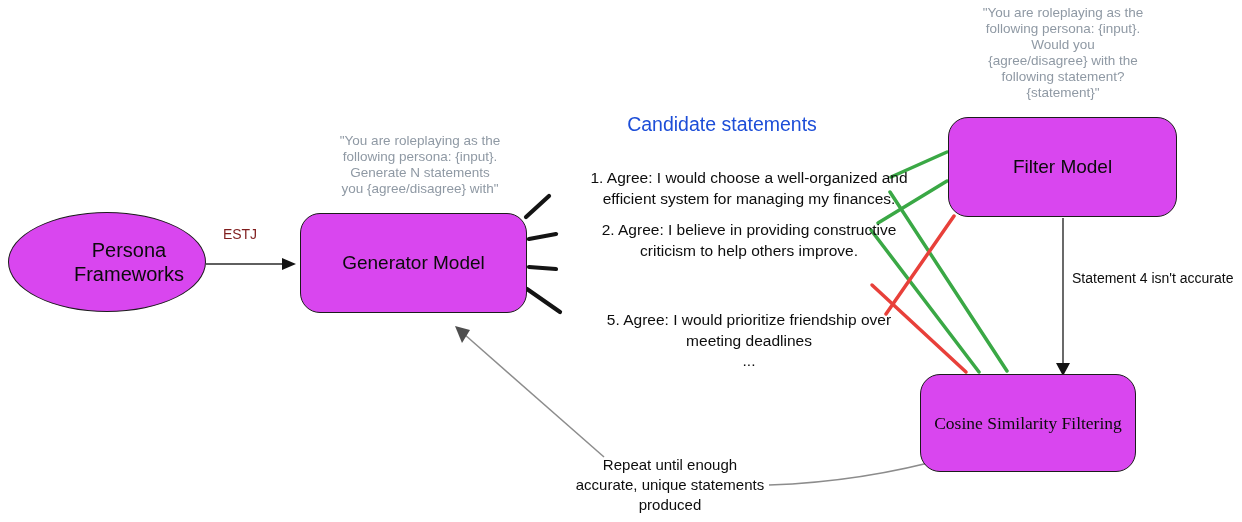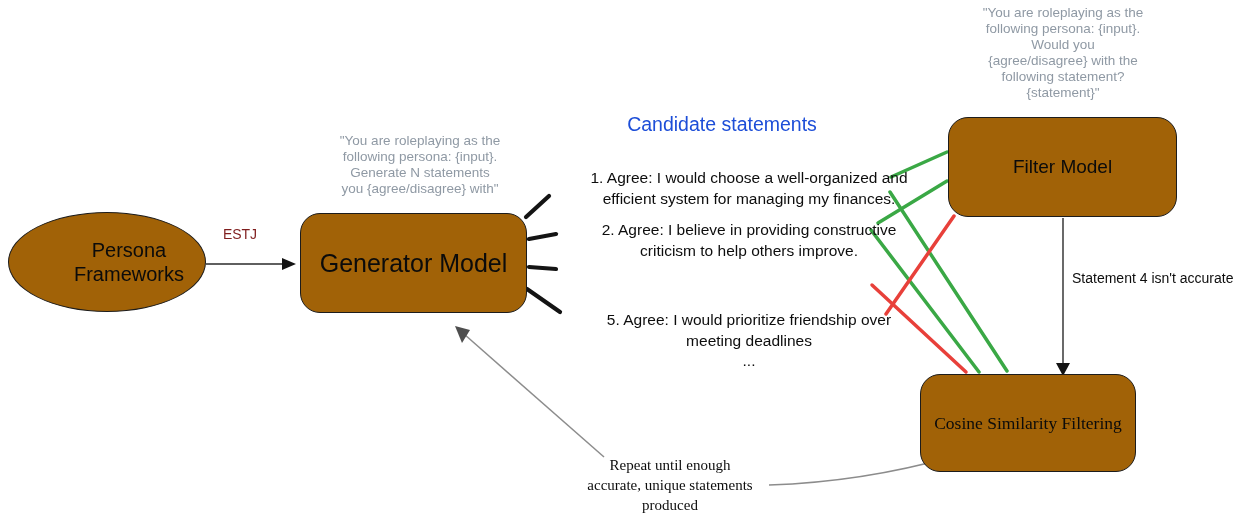--- a/index.html
+++ b/index.html
@@ -1,35 +1,35 @@
 <!DOCTYPE html>
 <html style="--accept-green: #3aa845; --reject-red: #e8403a; --prompt-gray: #8f99a4; --connector-gray: #8c8c8c;"><head>
 <meta charset="utf-8">
 <style>
   html,body{margin:0;padding:0;background:#fff;font-family:"Liberation Sans",sans-serif;}
   #canvas{position:relative;width:1242px;height:522px;background:#fff;overflow:hidden;color:#111;}
 
-  .node{position:absolute;background:#a16207;border:1.5px solid #1c1c1c;display:flex;
+  .node{position:absolute;background:#d946ef;border:1.5px solid #1c1c1c;display:flex;
         align-items:center;justify-content:center;text-align:center;box-sizing:border-box;}
   .rounded{border-radius:20px;}
   .ellipse{border-radius:50%;}
   .node-label{white-space:pre-line;line-height:1.2;color:#0b0b0b;}
 
   .prompt{position:absolute;color:var(--prompt-gray,#8f99a4);font-size:13.5px;line-height:16px;
           text-align:center;white-space:pre-line;}
 
   .stmt{position:absolute;left:564px;width:370px;text-align:center;font-size:15.5px;
         line-height:21px;white-space:pre-line;color:#0d0d0d;}
 
   .heading{position:absolute;left:572px;top:113px;width:300px;text-align:center;
            font-size:19.5px;color:#1d4ed8;}
 
   .small-note{position:absolute;font-size:14px;color:#0d0d0d;margin-top:44px;}
   .repeat-note{position:absolute;left:550px;top:455px;width:240px;text-align:center;
-               font-size:15px;line-height:20px;white-space:pre-line;color:#0d0d0d;font-family:Liberation Serif, serif;}
+               font-size:15px;line-height:20px;white-space:pre-line;color:#0d0d0d;}
   .estj{position:absolute;left:210px;top:226px;width:60px;text-align:center;font-size:14px;color:#7f1d1d;}
 
   svg.layer{position:absolute;left:0;top:0;pointer-events:none;}
   .g{stroke:var(--accept-green,#3aa845);stroke-width:3.5;stroke-linecap:round;}
   .r{stroke:var(--reject-red,#e8403a);stroke-width:3.5;stroke-linecap:round;}
   .tick{stroke:#141414;stroke-width:4.2;stroke-linecap:round;}
   .thin-black{stroke:#2a2a2a;stroke-width:1.4;}
   .thin-gray{stroke:var(--connector-gray,#8c8c8c);stroke-width:1.5;fill:none;}
   .head-black{fill:#141414;}
   .head-gray{fill:#4e4e4e;}
@@ -64,21 +64,21 @@
     <line x1="604" y1="457" x2="464" y2="334" class="thin-gray"></line>
     <polygon points="455,326 470,330 462,343" class="head-gray"></polygon>
   </svg>
 
   <div class="node ellipse" style="left:8px;top:212px;width:198px;height:100px;">
     <div class="node-label" style="font-size:20px;margin-left:44px;">Persona
 Frameworks</div>
   </div>
 
   <div class="node rounded" style="left:300px;top:213px;width:227px;height:100px;">
-    <div class="node-label" style="font-size:25px;">Generator Model</div>
+    <div class="node-label" style="font-size:19px;">Generator Model</div>
   </div>
 
   <div class="node rounded" style="left:948px;top:117px;width:229px;height:100px;">
     <div class="node-label" style="font-size:19px;">Filter Model</div>
   </div>
 
   <div class="node rounded" style="left:920px;top:374px;width:216px;height:98px;font-family:Liberation Serif, serif;">
     <div class="node-label" style="font-size:17.5px;">Cosine Similarity Filtering</div>
   </div>
 

